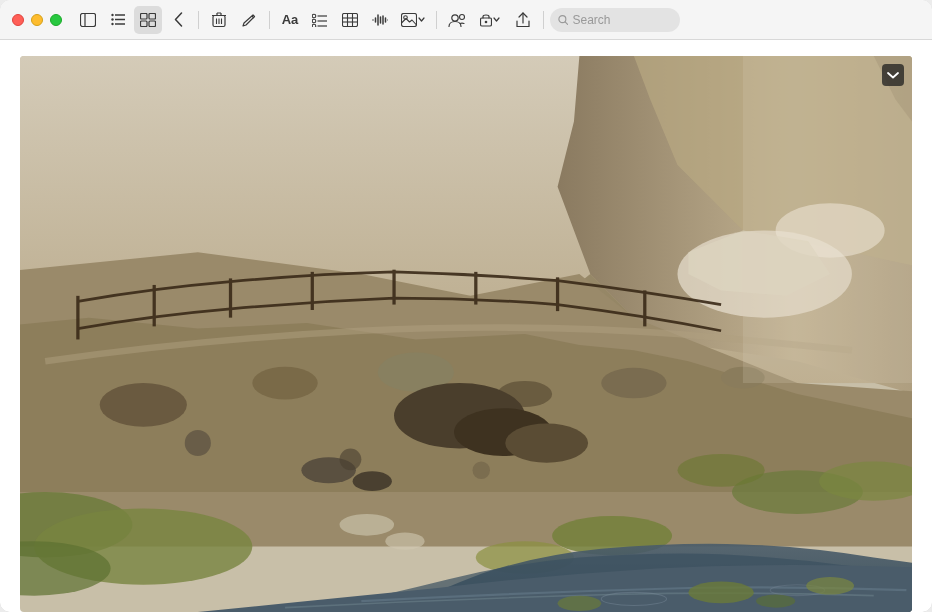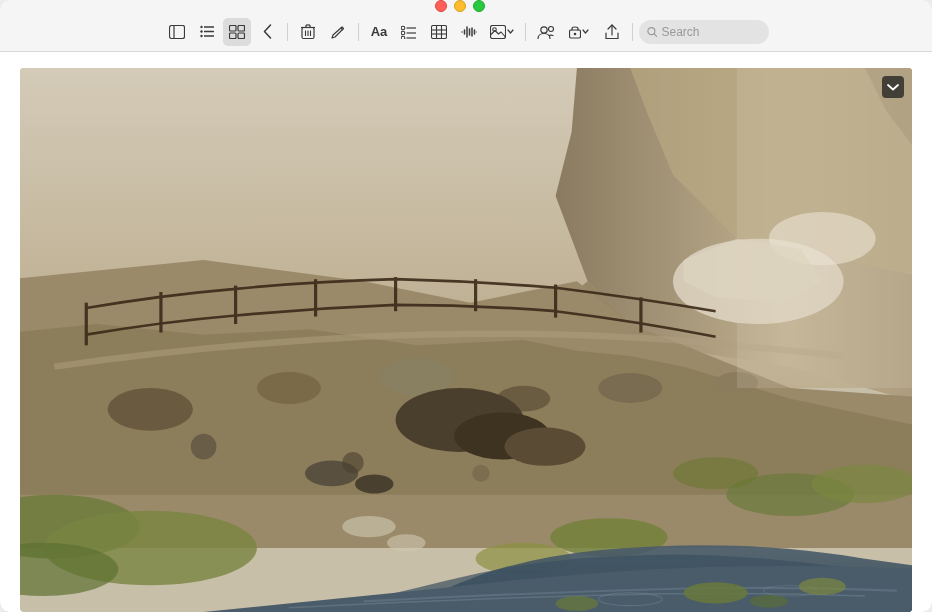--- a/index.html
+++ b/index.html
@@ -19,29 +19,28 @@
       background: #ffffff;
       border-radius: 10px;
       display: flex;
       flex-direction: column;
       box-shadow: 0 4px 32px rgba(0,0,0,0.22);
       overflow: hidden;
     }
 
     
     .titlebar {
-      height: 52px;
+      height: 40px;
       background: #f5f5f5;
       border-bottom: 1px solid #d8d8d8;
       display: flex;
       align-items: center;
       padding: 0 12px;
       gap: 0;
       flex-shrink: 0;
-      flex-direction: column;
     }
 
     .traffic-lights {
       display: flex;
       align-items: center;
       gap: 7px;
       margin-right: 12px;
     }
 
     .traffic-light {

